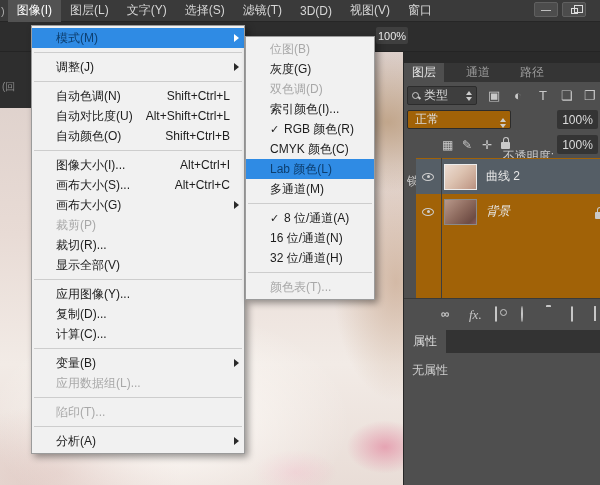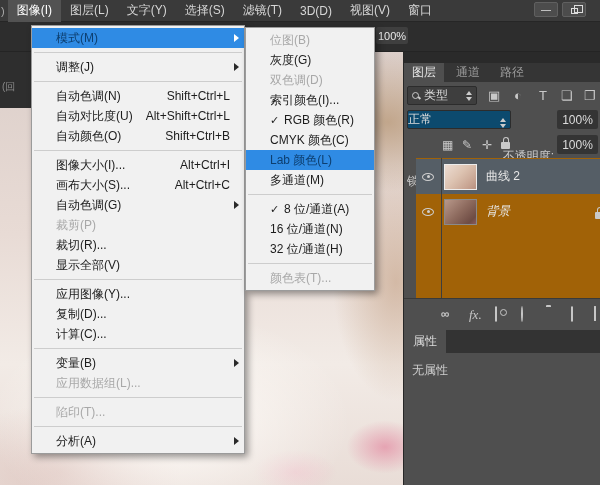--- a/index.html
+++ b/index.html
@@ -37,60 +37,60 @@
       radial-gradient(240px 150px at 170px 370px, rgba(255,253,250,0.95), rgba(255,253,250,0) 75%),
       radial-gradient(55px 38px at 385px 395px,  rgba(228,148,168,0.8),  rgba(228,148,168,0) 70%),
       radial-gradient(60px 32px at 295px 420px,  rgba(238,192,202,0.6),  rgba(238,192,202,0) 70%),
       radial-gradient(160px 90px at 60px 420px,  rgba(222,196,190,0.8),  rgba(222,196,190,0) 75%),
       linear-gradient(180deg, #dccfca 0%, #e8dbd5 42%, #f2ebe6 72%, #e9ddd7 100%); }
 
   
   .menu { position:absolute; background:#f1f1f1; border:1px solid #9b9b9b;
           box-shadow:3px 3px 7px rgba(0,0,0,0.4); padding:2px 0; z-index:40; }
   .menu-main { left:31px; top:25px; width:214px; }
-  .menu-sub  { left:245px; top:27px; width:130px; z-index:41; }
+  .menu-sub  { left:245px; top:36px; width:130px; z-index:41; }
   .mi { position:relative; display:flex; align-items:center; height:20px; padding:0 20px 0 24px;
         color:#1c1c1c; white-space:nowrap; cursor:default; }
   .menu-sub .mi { padding-right:8px; }
   .mi .mcheck { display:inline-block; width:0; overflow:hidden; font-size:11px; color:#1c1c1c; }
   .mi .mcheck.on { width:14px; overflow:visible; }
   .mi .mlabel { flex:0 1 auto; }
   .mi .mshort { margin-left:auto; padding-left:12px; margin-right:-6px; }
   .mi .marrow { position:absolute; right:5px; top:50%; margin-top:-4px; width:0; height:0;
                 border-left:5px solid #2a2a2a; border-top:4px solid transparent; border-bottom:4px solid transparent; }
   .mi.hl { background:#2f8be4; color:#0d3f70; }
   .mi.hl .marrow { border-left-color:#ffffff; }
   .mi.dis { color:#a8a8a8; }
   .msep { height:1px; background:#cdcdcd; margin:4px 2px; }
 
   
   .right-panel { position:absolute; left:403px; top:52px; width:197px; height:433px; background:#4f4f4f;
                  border-left:1px solid #272727; z-index:2; }
   .rp-topstrip { position:absolute; left:0; top:0; width:197px; height:11px; background:#2a2a2a; }
   .rp-tabs { position:absolute; left:0; top:11px; width:197px; height:19px; background:#353535; display:flex; }
-  .rp-tab { padding:0 8px; height:19px; display:flex; align-items:center; color:#9a9a9a; margin-right:4px; }
+  .rp-tab { padding:0 8px; height:19px; display:flex; align-items:center; color:#9a9a9a; margin-right:14px; }
   .rp-tab.active { background:#4f4f4f; color:#e5e5e5; }
   .filter-row { position:absolute; left:0; top:32px; width:209px; height:23px; }
   .filter-combo { position:absolute; left:3px; top:2px; width:70px; height:19px; background:#3e3e3e;
                   border:1px solid #2c2c2c; border-radius:2px; display:flex; align-items:center; color:#dcdcdc; }
   .mag-icon { position:relative; width:8px; height:8px; margin:0 4px 0 4px; }
   .mag-icon::before { content:""; position:absolute; left:0; top:0; width:5px; height:5px;
                       border:1.5px solid #c9c9c9; border-radius:50%; }
   .mag-icon::after { content:""; position:absolute; left:5.5px; top:5.5px; width:3px; height:1.5px;
                      background:#c9c9c9; transform:rotate(45deg); }
   .spin { display:inline-flex; flex-direction:column; margin-left:auto; margin-right:4px; gap:2px; }
   .spin::before { content:""; width:0; height:0; border-bottom:4px solid #cccccc;
                   border-left:3.5px solid transparent; border-right:3.5px solid transparent; }
   .spin::after { content:""; width:0; height:0; border-top:4px solid #cccccc;
                  border-left:3.5px solid transparent; border-right:3.5px solid transparent; }
   .ficon { position:absolute; top:2px; height:19px; display:flex; align-items:center; color:#c9c9c9; font-size:13px; }
   .blend-row { position:absolute; left:0; top:55px; width:197px; height:25px; }
-  .blend-combo { position:absolute; left:3px; top:3px; width:104px; height:19px; background:#0c4a6e;
+  .blend-combo { position:absolute; left:3px; top:3px; width:104px; height:19px; background:#a16207;
                  border:1px solid #2c2c2c; border-radius:2px; display:flex; align-items:flex-end;
-                 color:#dcdcdc; }
+                 color:#dcdcdc; padding-left:7px; }
   .rp-label { color:#cccccc;margin-top:35px; }
   .op-label { position:absolute; right:47px; top:6px; }
   .val-well { position:absolute; right:3px; top:3px; width:41px; height:19px; background:#343434;
               border-radius:2px; color:#dcdcdc; display:flex; align-items:center; justify-content:center; }
   .lock-row { position:absolute; left:0; top:81px; width:197px; height:25px; }
   .lock-label { position:absolute; left:3px; top:5px; }
   .fill-label { position:absolute; right:47px; top:5px; }
   .lk { position:absolute; top:5px; color:#c9c9c9; font-size:12px; }
   .lock-icon { display:inline-block; position:relative; width:9px; height:7px; background:#c9c9c9; border-radius:1px; }
   .lock-icon::before { content:""; position:absolute; top:-5px; left:1.5px; width:4px; height:4px;
@@ -267,21 +267,21 @@
         <span class="mlabel">图像大小(I)...</span>
         <span class="mshort">Alt+Ctrl+I</span>
       </div>
       <div class="mi">
         <span class="mcheck"></span>
         <span class="mlabel">画布大小(S)...</span>
         <span class="mshort">Alt+Ctrl+C</span>
       </div>
       <div class="mi">
         <span class="mcheck"></span>
-        <span class="mlabel">自动色调(G)</span>
+        <span class="mlabel">画布大小(G)</span>
         <span class="marrow"></span>
       </div>
       <div class="mi dis">
         <span class="mcheck"></span>
         <span class="mlabel">裁剪(P)</span>
       </div>
       <div class="mi">
         <span class="mcheck"></span>
         <span class="mlabel">裁切(R)...</span>
       </div>

